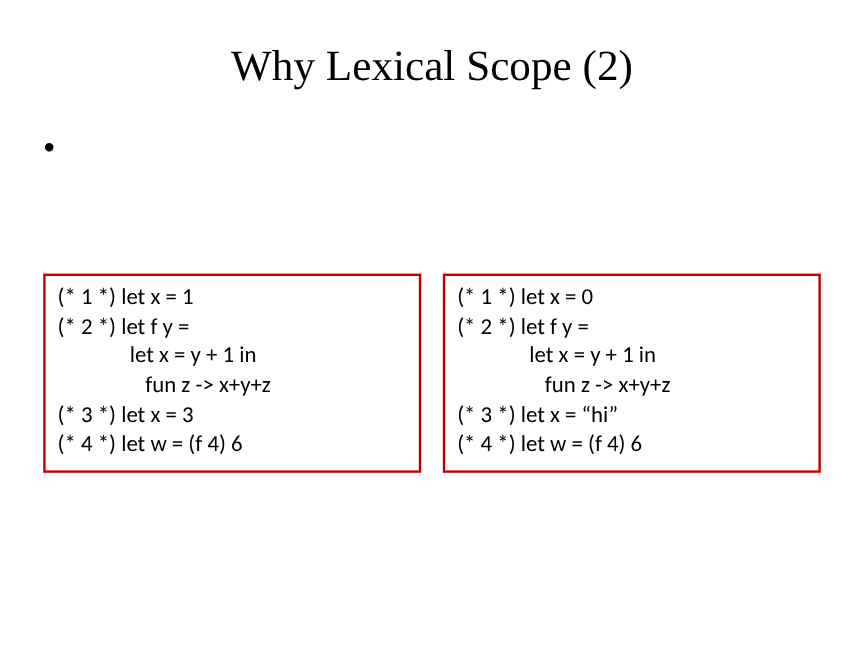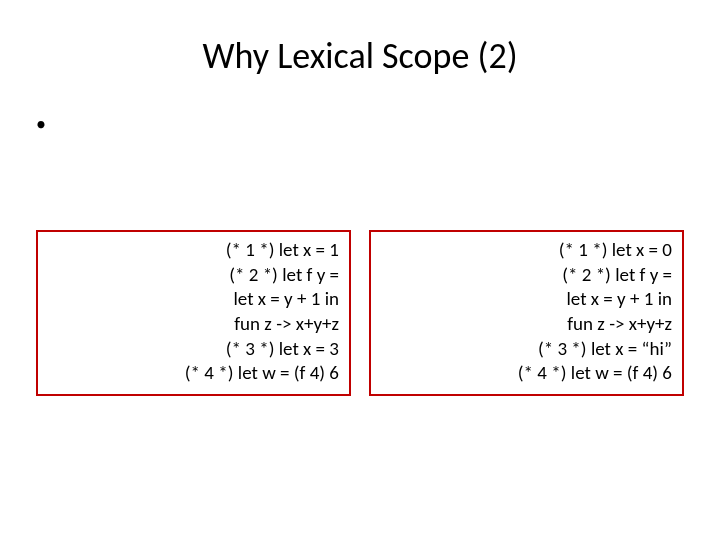--- a/index.html
+++ b/index.html
@@ -16,38 +16,38 @@
     height: 540px;
     position: relative;
     box-sizing: border-box;
     padding: 20px 30px;
   }
   .title {
     text-align: center;
     font-size: 36px;
     font-weight: 400;
     margin: 14px 0 30px 0;
+    font-family: Liberation Serif, serif;
   }
   .bullet-row {
     display: flex;
     align-items: flex-start;
     font-size: 26px;
     margin-left: 6px;
     margin-bottom: 90px;
   }
   .bullet-dot {
     font-size: 20px;
     line-height: 32px;
     margin-right: 14px;
   }
   .boxes {
     display: flex;
     gap: 18px;
     padding: 0 6px;
-    text-align: right;
   }
   .codebox {
     flex: 1;
     border: 2px solid #c00000;
     padding: 6px 10px 8px 10px;
     font-size: 19px;
     line-height: 1.3;
     white-space: pre;
     font-family: Calibri, "Segoe UI", Arial, sans-serif;
   }

